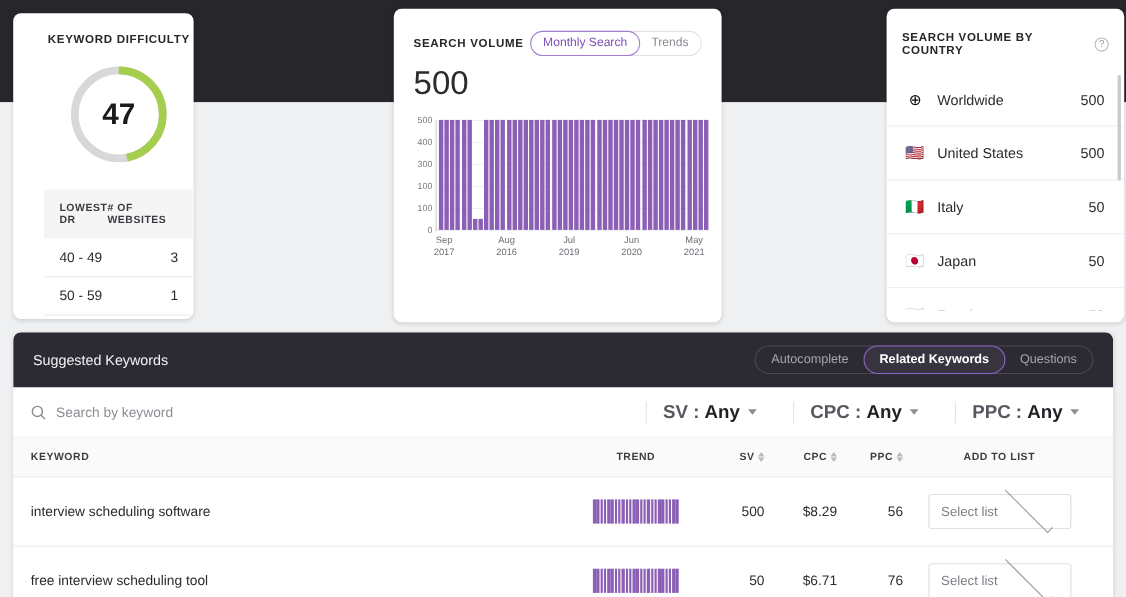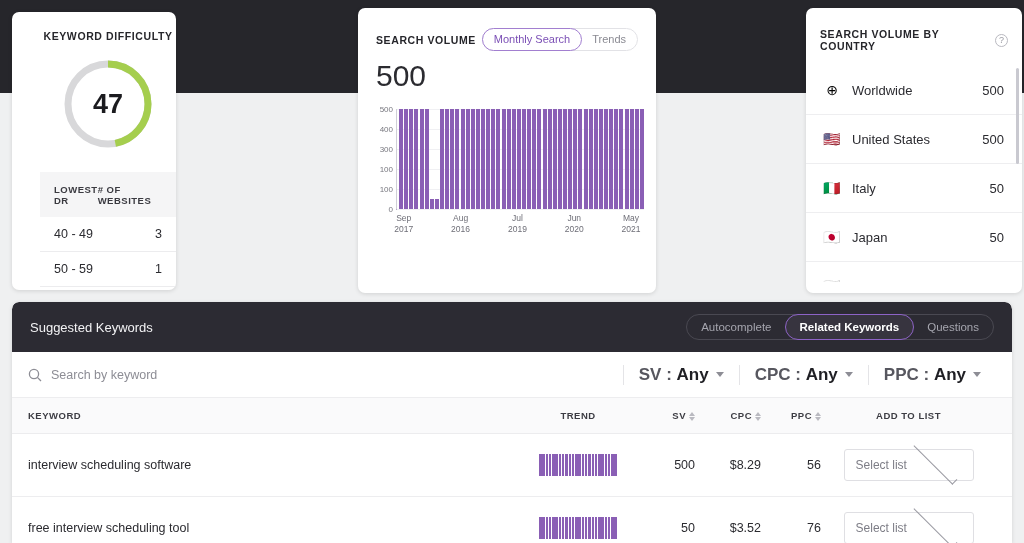--- a/index.html
+++ b/index.html
@@ -141,21 +141,21 @@
     font-size: 11.5px; padding: 0 14px; height: 26px; line-height: 26px;
     border-radius: 14px; color: #a5a5ae; white-space: nowrap; cursor: pointer;
   }
   .dark-pill.active {
     color: #fff; font-weight: bold; background: #37343f;
     border: 1px solid #8d63c6; margin: -1px; line-height: 24px;
     position: relative; z-index: 2;
   }
   #sk-filters {
     display: flex; align-items: center; height: 46px;
-    padding: 0 16px; border-bottom: 1px solid #ededef;
+    padding: 0 16px; border-bottom: 1px solid #ededef; gap: 18px;
   }
   #sk-search { display: flex; align-items: center; flex: 1; gap: 9px; }
   #sk-search-placeholder { font-size: 12.5px; color: #8d8d95; }
   .filter {
     display: flex; align-items: center; gap: 7px; padding: 0 15px;
     border-left: 1px solid #e4e4e7; height: 20px;
   }
   .filter:first-of-type { border-left: none; }
   .filter-label { font-size: 17px; color: #57575f; font-weight: bold; }
   .filter-label b { color: #1f1f24; }
@@ -505,21 +505,21 @@
               <i style="height: 100%;"></i>
               <i style="height: 100%;"></i>
               <i style="height: 100%;"></i>
               <i style="height: 100%;"></i>
               <i style="height: 100%;"></i>
               <i style="height: 100%;"></i>
               <i style="height: 100%;"></i>
             </div>
           </div>
           <div class="col-sv">50</div>
-          <div class="col-cpc">$3.52</div>
+          <div class="col-cpc">$6.71</div>
           <div class="col-ppc">76</div>
           <div class="col-add">
             <div class="select-list">
               <span>Select list</span>
               <span class="chev"></span>
             </div>
           </div>
         </div>
       </div>
   </div>

